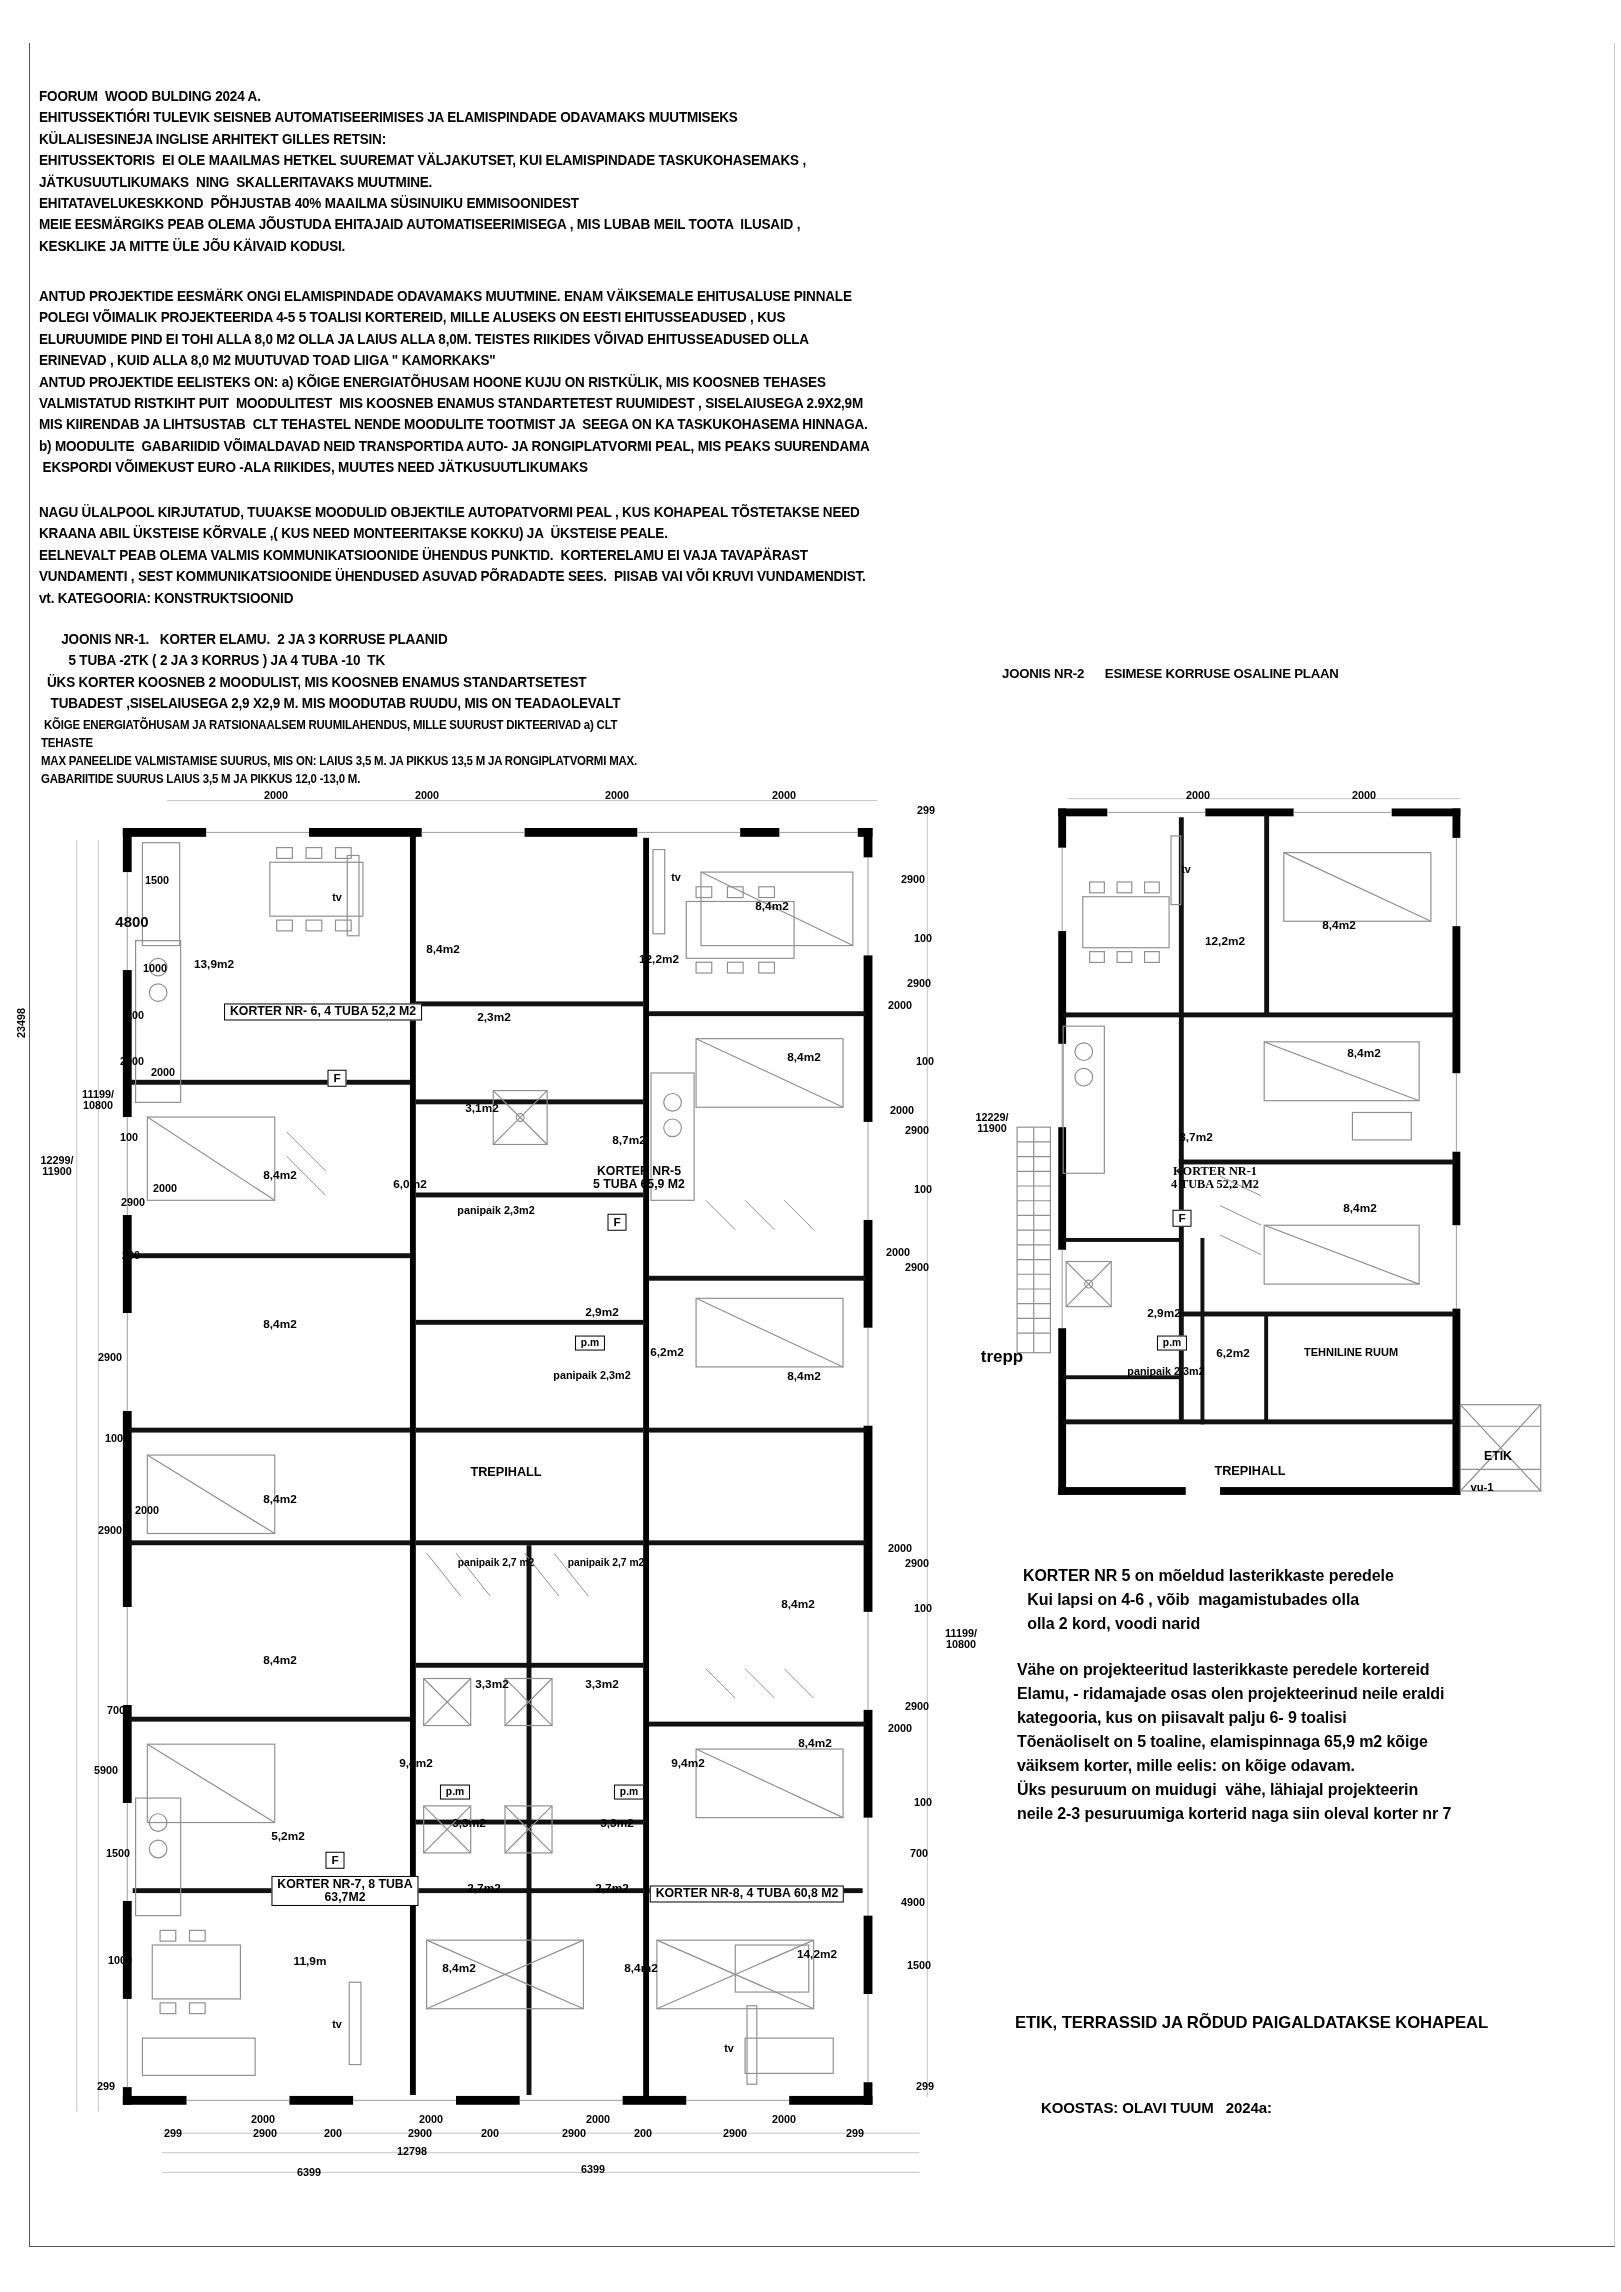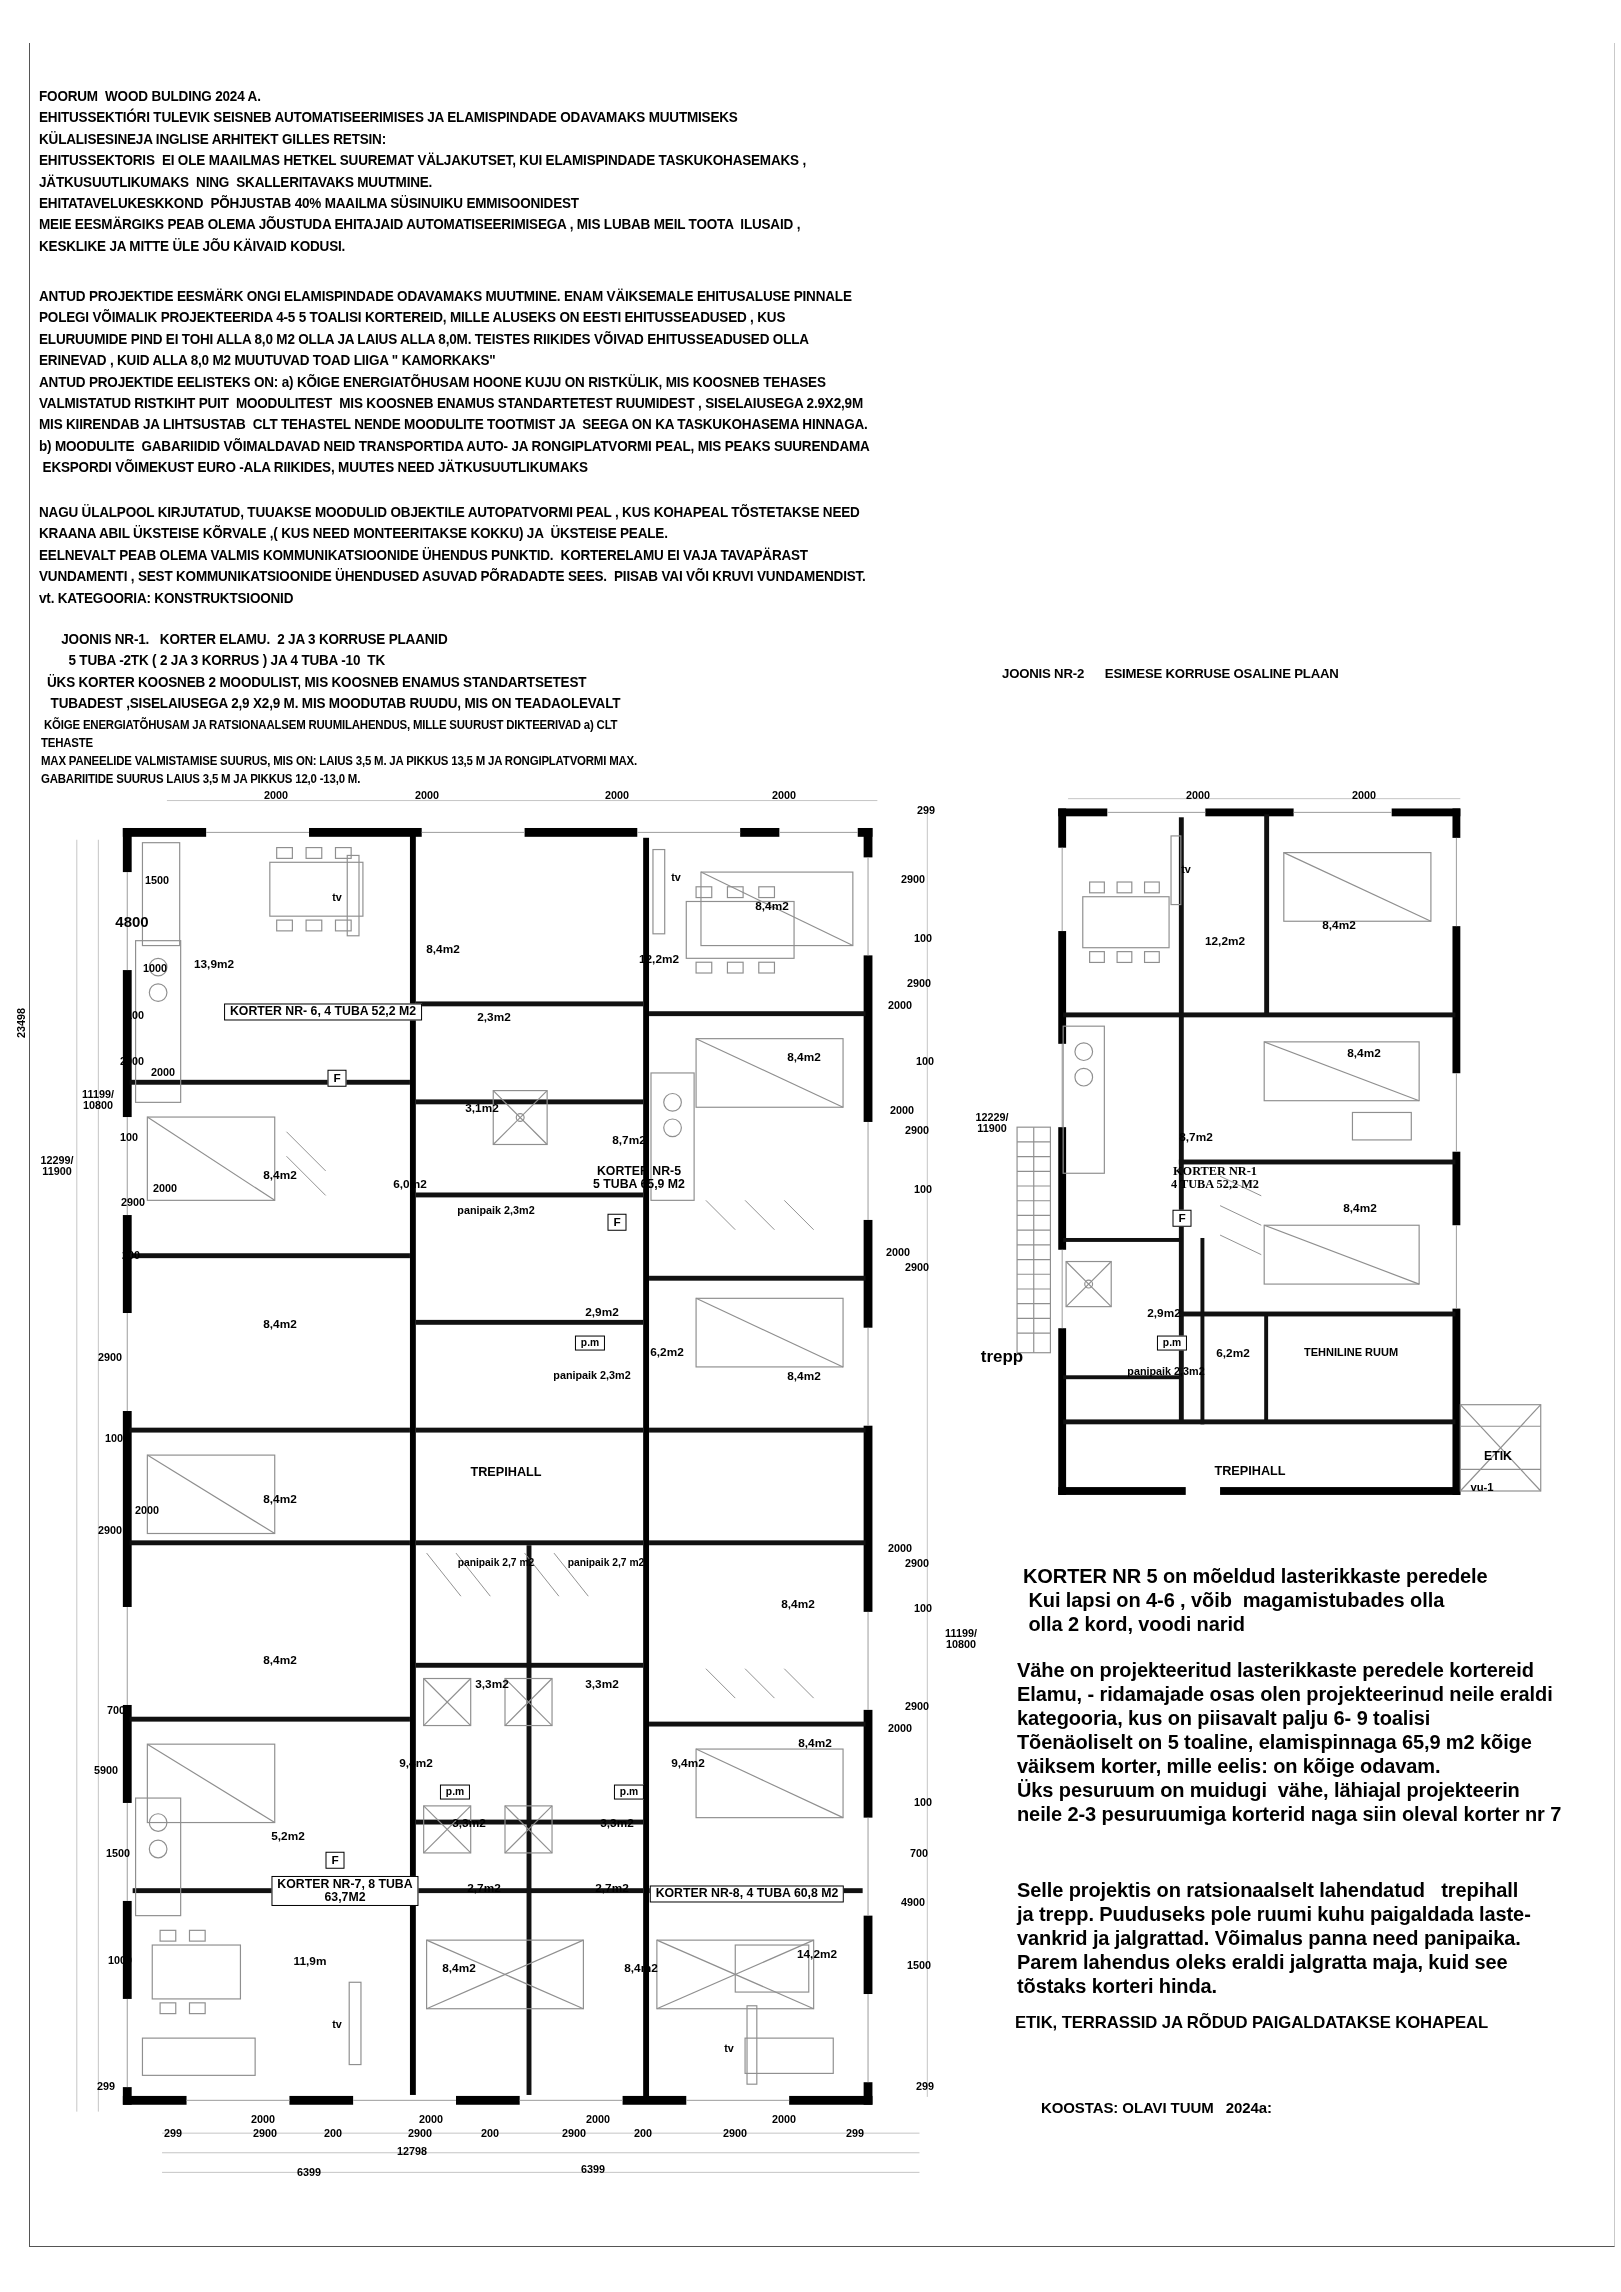--- a/index.html
+++ b/index.html
@@ -3,21 +3,21 @@
 <meta charset="utf-8">
 <style>
   html,body{margin:0;padding:0;background:#e8e8e8;}
   #sheet{position:relative;width:1621px;height:2293px;background:#ffffff;margin:0 auto;
          font-family:"Liberation Sans",sans-serif;color:#000;overflow:hidden;}
   .frame{position:absolute;left:29px;top:43px;width:1584px;height:2203px;
          border-left:1.6px solid #555;border-bottom:1.6px solid #555;border-right:1px solid #c9c9c9;pointer-events:none;}
   .tb{position:absolute;font-weight:bold;white-space:pre;line-height:21.4px;font-size:15px;letter-spacing:-0.2px;}
   .cond{transform:scaleX(0.9);transform-origin:0 0;}
   .small{font-size:12.7px;line-height:18px;}
-  .note{font-size:20px;line-height:24px;letter-spacing:-0.1px;white-space:pre;font-weight:bold;position:absolute;}
+  .note{font-size:16px;line-height:24px;letter-spacing:-0.1px;white-space:pre;font-weight:bold;position:absolute;}
   .lbl{position:absolute;font-weight:bold;white-space:pre-line;text-align:center;
        transform:translate(-50%,-50%);line-height:1.06;}
   .lbl.box{border:1.5px solid #000;background:#fff;padding:1px 4.9px;}
   svg{position:absolute;}
   .walls rect{fill:#000;}
   .part rect{fill:#111;}
   .furn rect,.furn line,.furn circle,.furn path{stroke:#8f8f8f;fill:none;stroke-width:1.2;}
   .win rect{fill:#fff;stroke:none;}
   .win line{stroke:#9a9a9a;stroke-width:1;}
   .guide line{stroke:#b5b5b5;stroke-width:0.8;}
@@ -64,25 +64,20 @@
   <div class="note" style="left:1023px;top:1564px;">KORTER NR 5 on mõeldud lasterikkaste peredele
  Kui lapsi on 4-6 , võib  magamistubades olla
  olla 2 kord, voodi narid</div>
   <div class="note" style="left:1017px;top:1658px;">Vähe on projekteeritud lasterikkaste peredele kortereid
 Elamu, - ridamajade osas olen projekteerinud neile eraldi
 kategooria, kus on piisavalt palju 6- 9 toalisi
 Tõenäoliselt on 5 toaline, elamispinnaga 65,9 m2 kõige
 väiksem korter, mille eelis: on kõige odavam.
 Üks pesuruum on muidugi  vähe, lähiajal projekteerin
 neile 2-3 pesuruumiga korterid naga siin oleval korter nr 7</div>
-  <div class="note" style="left:1017px;top:1878px;">Selle projektis on ratsionaalselt lahendatud   trepihall
-ja trepp. Puuduseks pole ruumi kuhu paigaldada laste-
-vankrid ja jalgrattad. Võimalus panna need panipaika.
-Parem lahendus oleks eraldi jalgratta maja, kuid see
-tõstaks korteri hinda.</div>
   <div class="note" style="left:1015px;top:2011px;font-size:16.7px;">ETIK, TERRASSID JA RÕDUD PAIGALDATAKSE KOHAPEAL</div>
   <div class="note" style="left:1041px;top:2096px;font-size:15px;">KOOSTAS: OLAVI TUUM   2024a:</div>
 
   <svg style="left:59px;top:779px;" width="892" height="1411" viewBox="0 0 910 1440">
     <g class="guide">
       <line x1="18" y1="62" x2="18" y2="1360"></line>
         <line x1="40" y1="62" x2="40" y2="1360"></line>
       <line x1="886" y1="30" x2="886" y2="1345"></line>
         <line x1="926" y1="30" x2="926" y2="1345"></line>
       <line x1="105" y1="1382" x2="878" y2="1382"></line>

